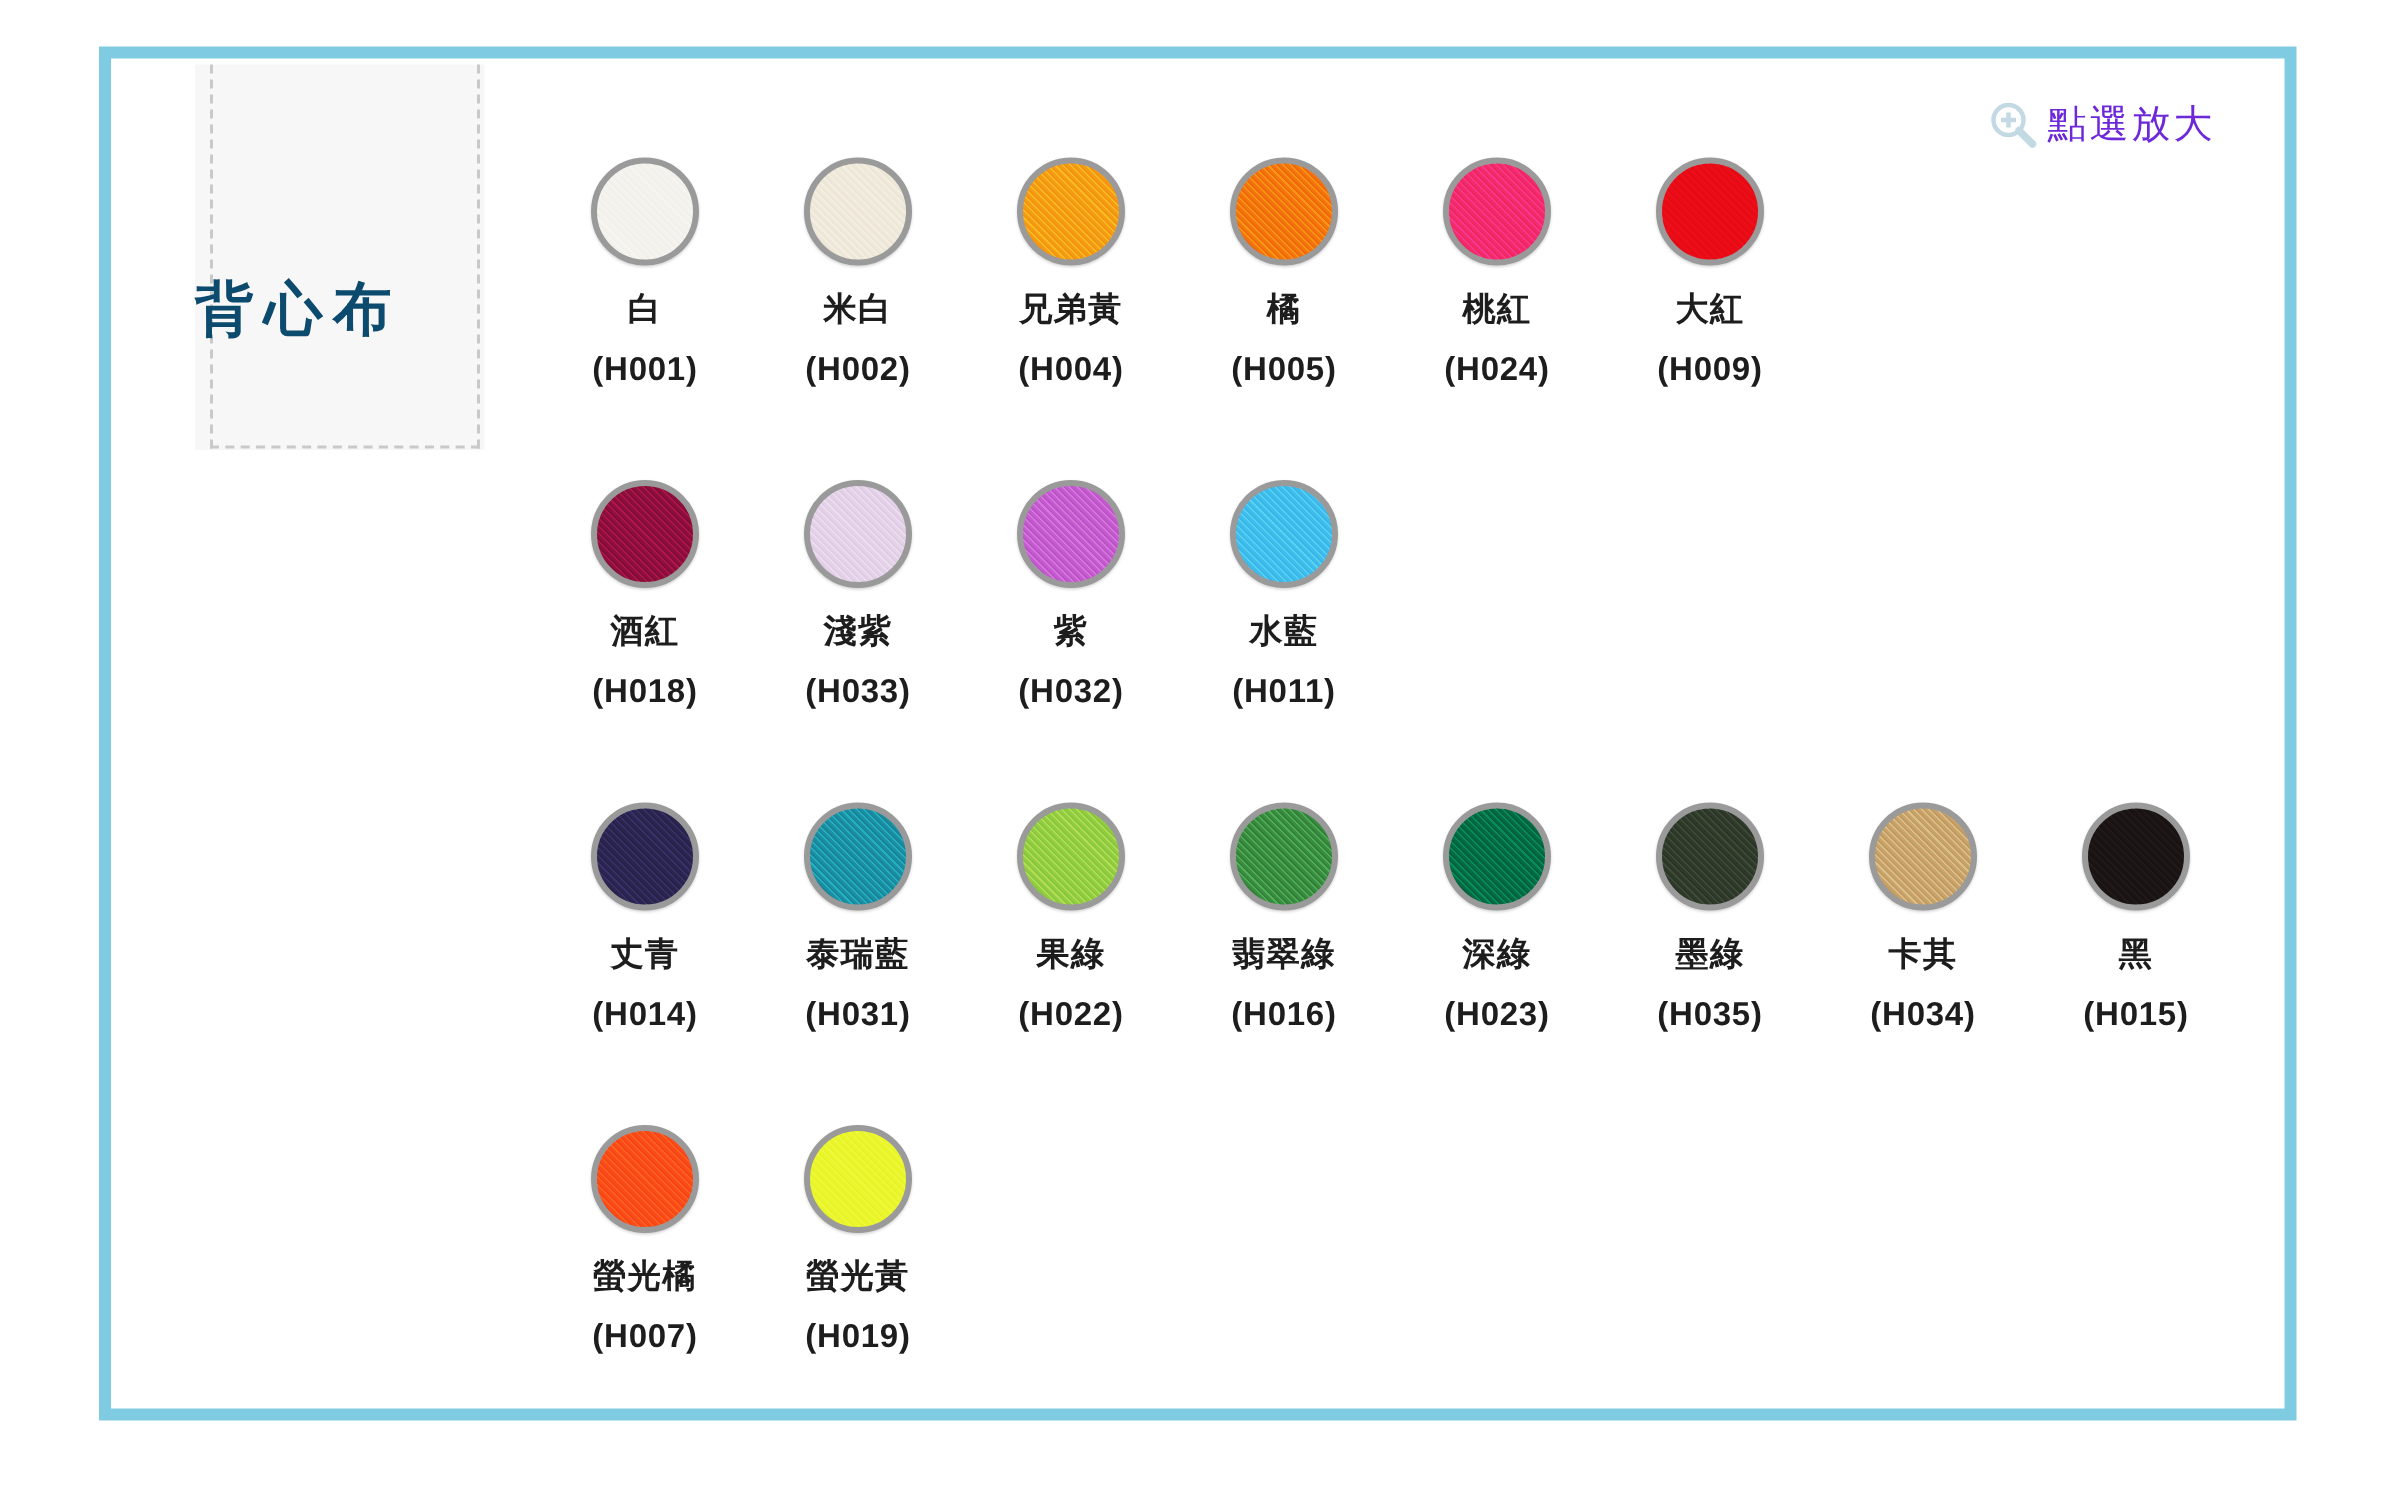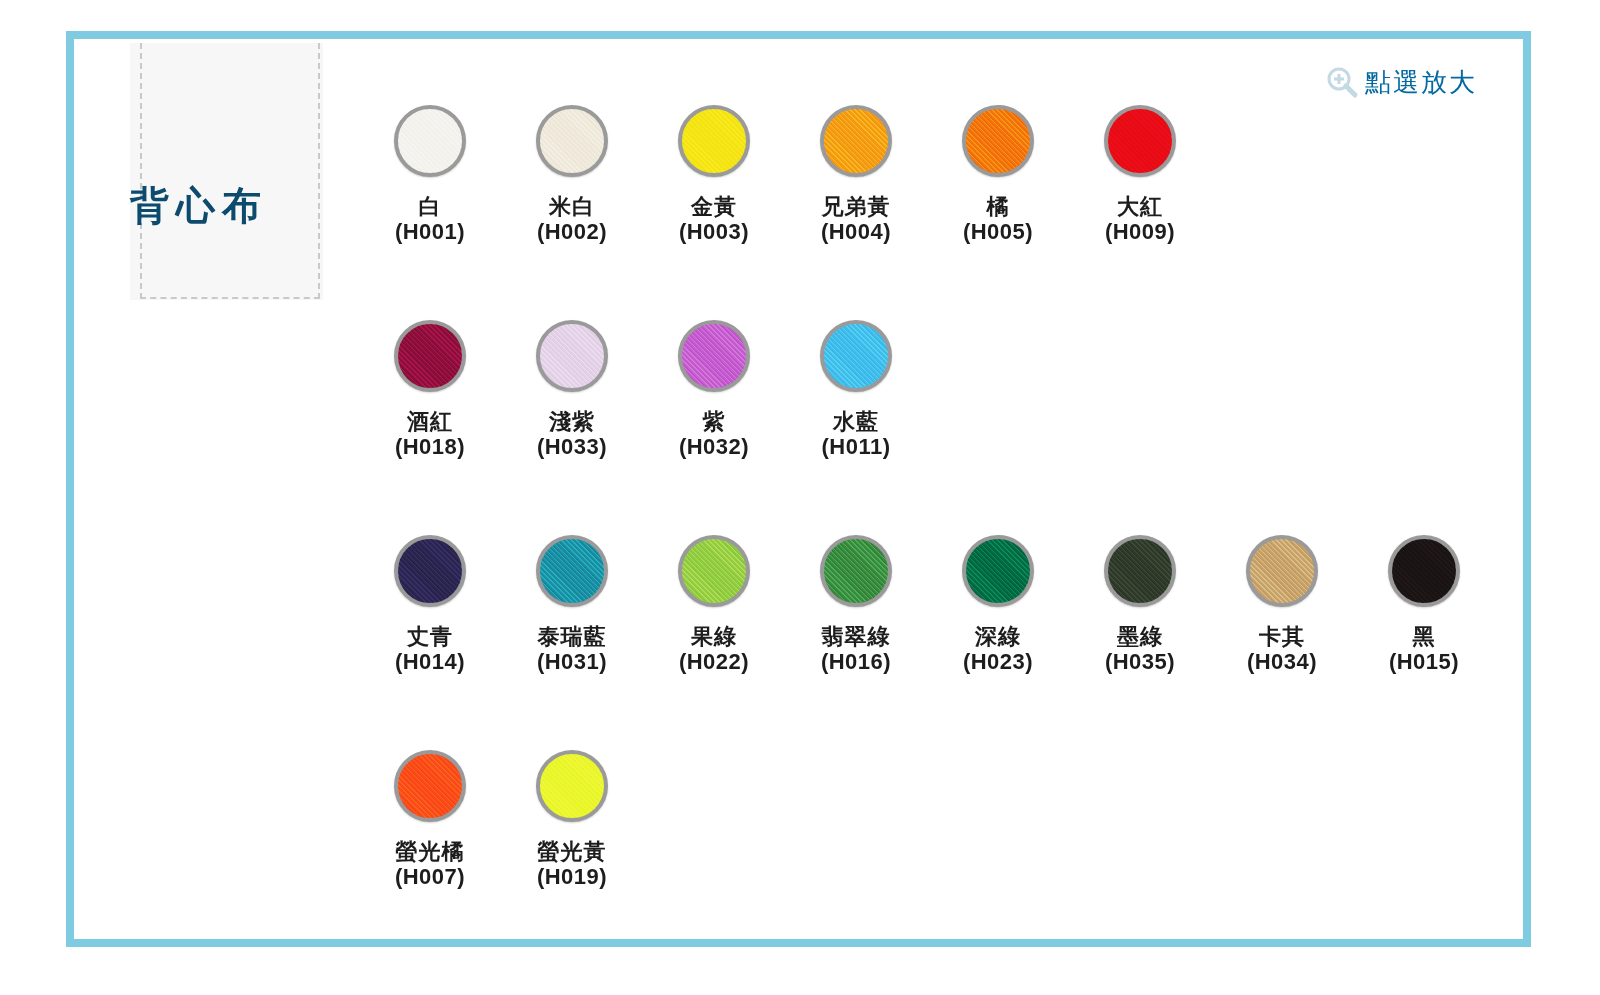--- a/index.html
+++ b/index.html
@@ -64,23 +64,23 @@
     font-family: "DejaVu Sans", "Liberation Sans", sans-serif;
     white-space: nowrap;
   }
 
   
   #zoom-hint {
     position: absolute;
     right: 46px;
     top: 26px;
     display: flex;
-    align-items: flex-start;
+    align-items: flex-end;
     gap: 6px;
-    color: #0369a1;
+    color: #6d28d9;
     font-size: 26px;
     letter-spacing: 2px;
     font-family: Liberation Serif, serif;
     white-space: nowrap;
     cursor: pointer;
   }
   #zoom-hint svg { display: block; }
 
   
   #grid {
@@ -136,21 +136,21 @@
     font-size: 22px;
     font-weight: bold;
     color: #1d1d1d;
     letter-spacing: 1px;
     font-family: "DejaVu Sans", "Liberation Sans", sans-serif;
     text-align: center;
     line-height: 1.05;
     white-space: nowrap;
   }
   .chip-code {
-    margin-top: 2px;
+    margin-top: 16px;
     font-size: 22px;
     font-weight: bold;
     color: #1d1d1d;
     letter-spacing: .5px;
     font-family: "Liberation Sans", "DejaVu Sans", sans-serif;
     text-align: center;
     line-height: 1.05;
     white-space: nowrap;
   }
 </style>
@@ -186,38 +186,38 @@
         </div>
         <div class="swatch-cell">
           <div class="chip-wrap">
             <div class="chip" style="background: rgb(239, 233, 218); border-color: rgb(154, 154, 154);"></div>
           </div>
           <div class="chip-label">米白</div>
           <div class="chip-code">(H002)</div>
         </div>
         <div class="swatch-cell">
           <div class="chip-wrap">
-            <div class="chip" style="background: rgb(245, 228, 21); border-color: rgb(154, 154, 154);"></div>
-          </div>
-          <div class="chip-label">金黃</div>
-          <div class="chip-code">(H003)</div>
-        </div>
-        <div class="swatch-cell">
-          <div class="chip-wrap">
             <div class="chip" style="background: rgb(245, 156, 21); border-color: rgb(154, 154, 154);"></div>
           </div>
           <div class="chip-label">兄弟黃</div>
           <div class="chip-code">(H004)</div>
         </div>
         <div class="swatch-cell">
           <div class="chip-wrap">
             <div class="chip" style="background: rgb(244, 116, 13); border-color: rgb(154, 154, 154);"></div>
           </div>
           <div class="chip-label">橘</div>
           <div class="chip-code">(H005)</div>
+        </div>
+        <div class="swatch-cell">
+          <div class="chip-wrap">
+            <div class="chip" style="background: rgb(243, 42, 107); border-color: rgb(154, 154, 154);"></div>
+          </div>
+          <div class="chip-label">桃紅</div>
+          <div class="chip-code">(H024)</div>
         </div>
         <div class="swatch-cell">
           <div class="chip-wrap">
             <div class="chip" style="background: rgb(233, 11, 21); border-color: rgb(154, 154, 154);"></div>
           </div>
           <div class="chip-label">大紅</div>
           <div class="chip-code">(H009)</div>
         </div>
       </div>
       <div class="swatch-row">

